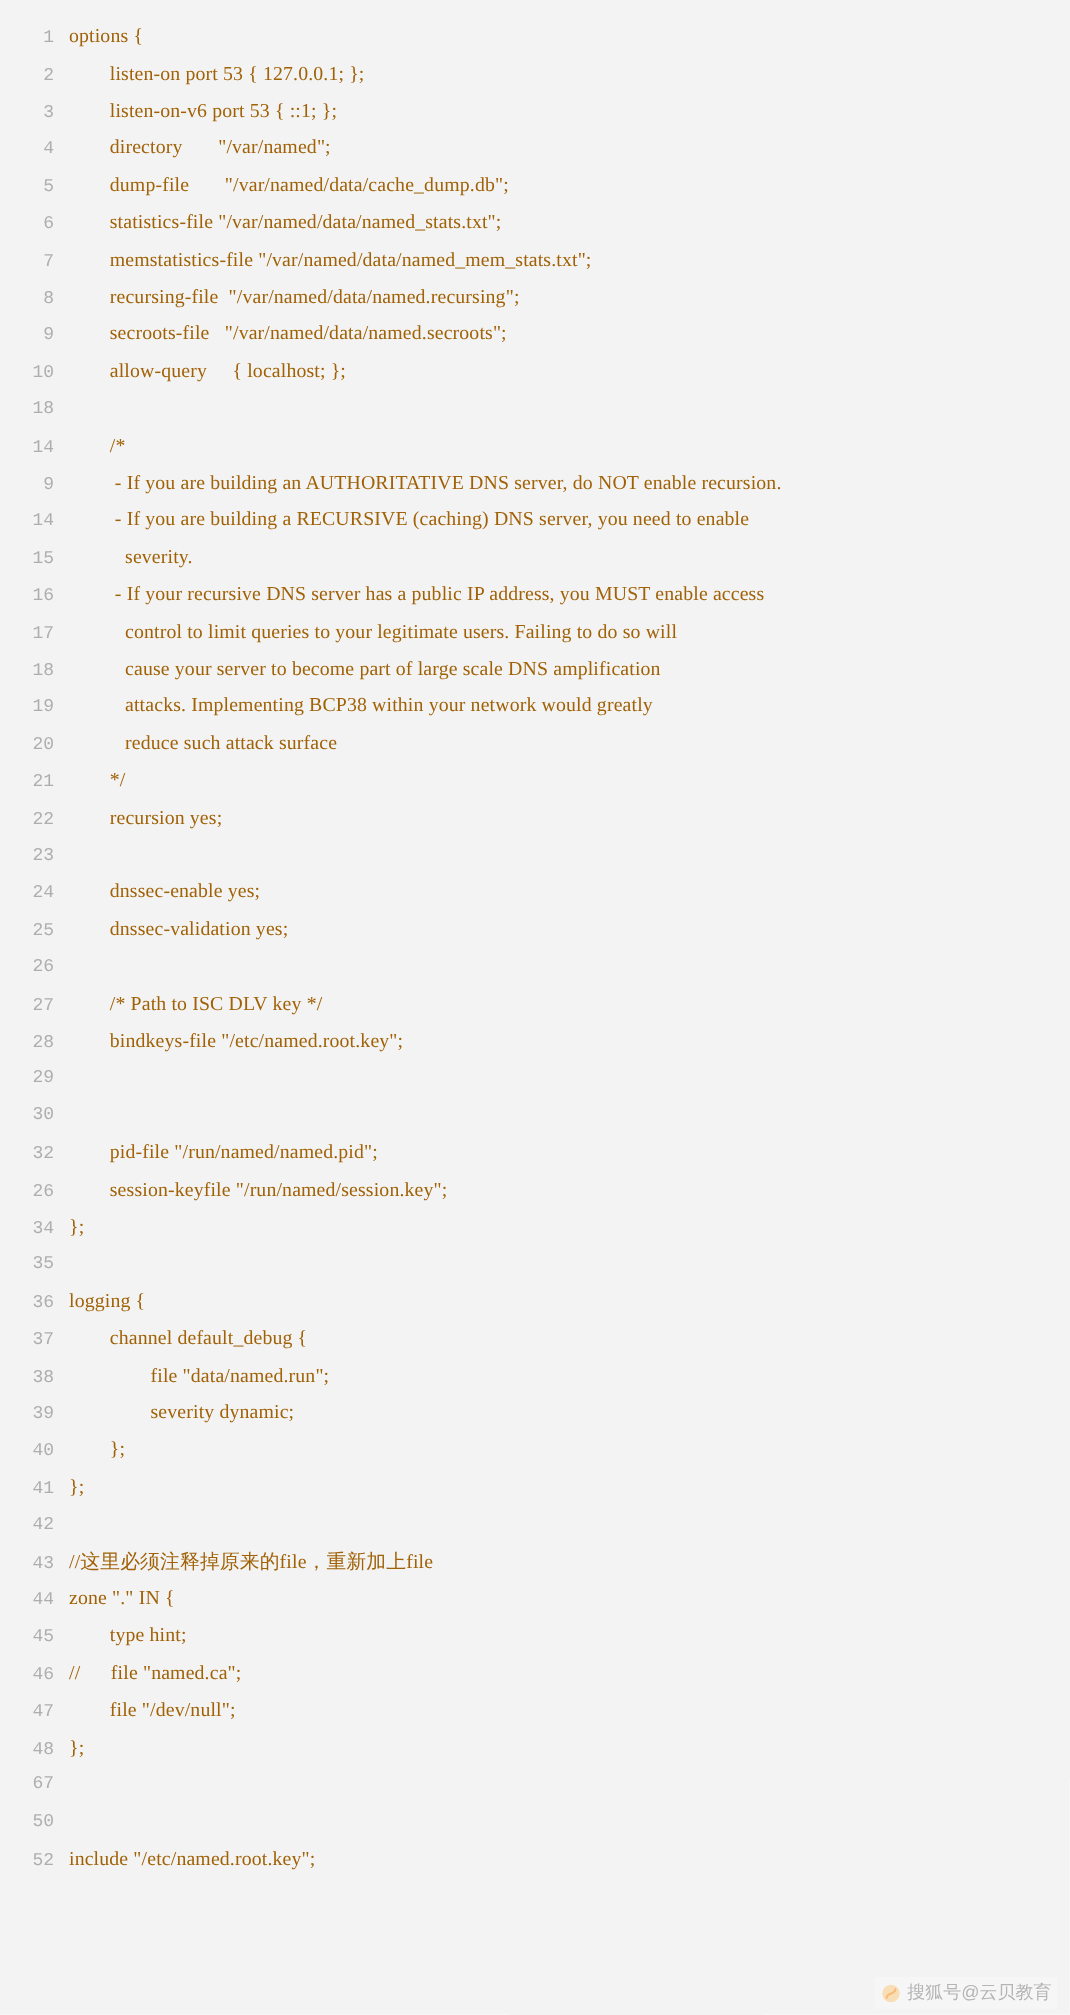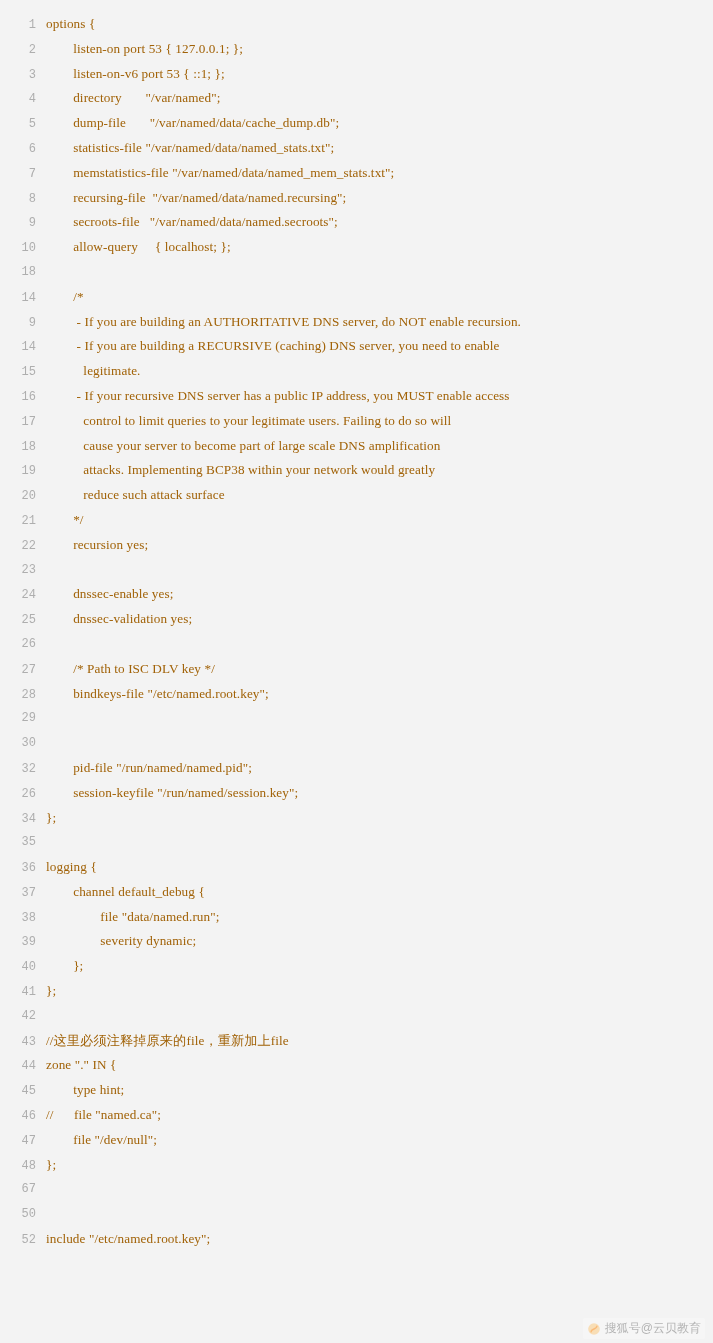--- a/index.html
+++ b/index.html
@@ -120,21 +120,21 @@
       <div class="code-line">
         <div class="gutter">9</div>
         <div class="code-text">         - If you are building an AUTHORITATIVE DNS server, do NOT enable recursion.</div>
       </div>
       <div class="code-line">
         <div class="gutter">14</div>
         <div class="code-text">         - If you are building a RECURSIVE (caching) DNS server, you need to enable</div>
       </div>
       <div class="code-line">
         <div class="gutter">15</div>
-        <div class="code-text">           legitimate.</div>
+        <div class="code-text">           severity.</div>
       </div>
       <div class="code-line">
         <div class="gutter">16</div>
         <div class="code-text">         - If your recursive DNS server has a public IP address, you MUST enable access</div>
       </div>
       <div class="code-line">
         <div class="gutter">17</div>
         <div class="code-text">           control to limit queries to your legitimate users. Failing to do so will</div>
       </div>
       <div class="code-line">

